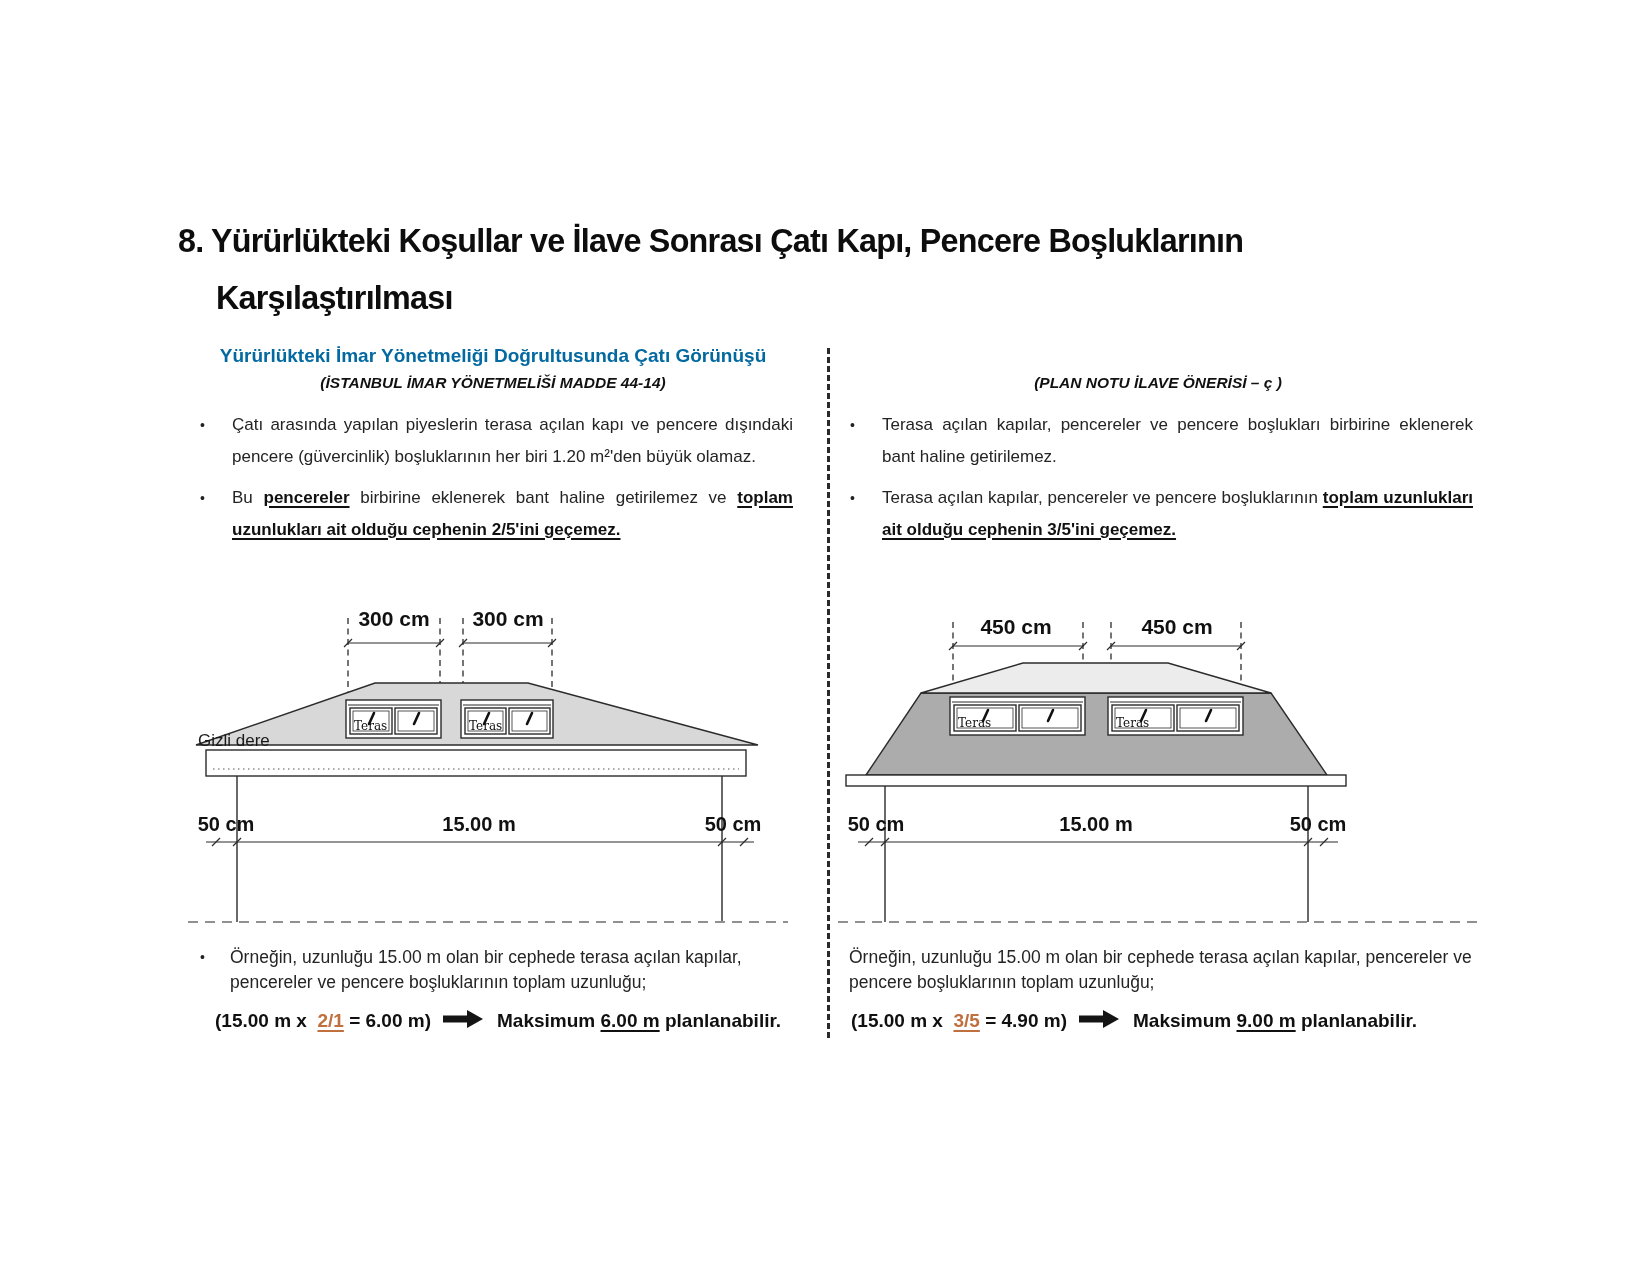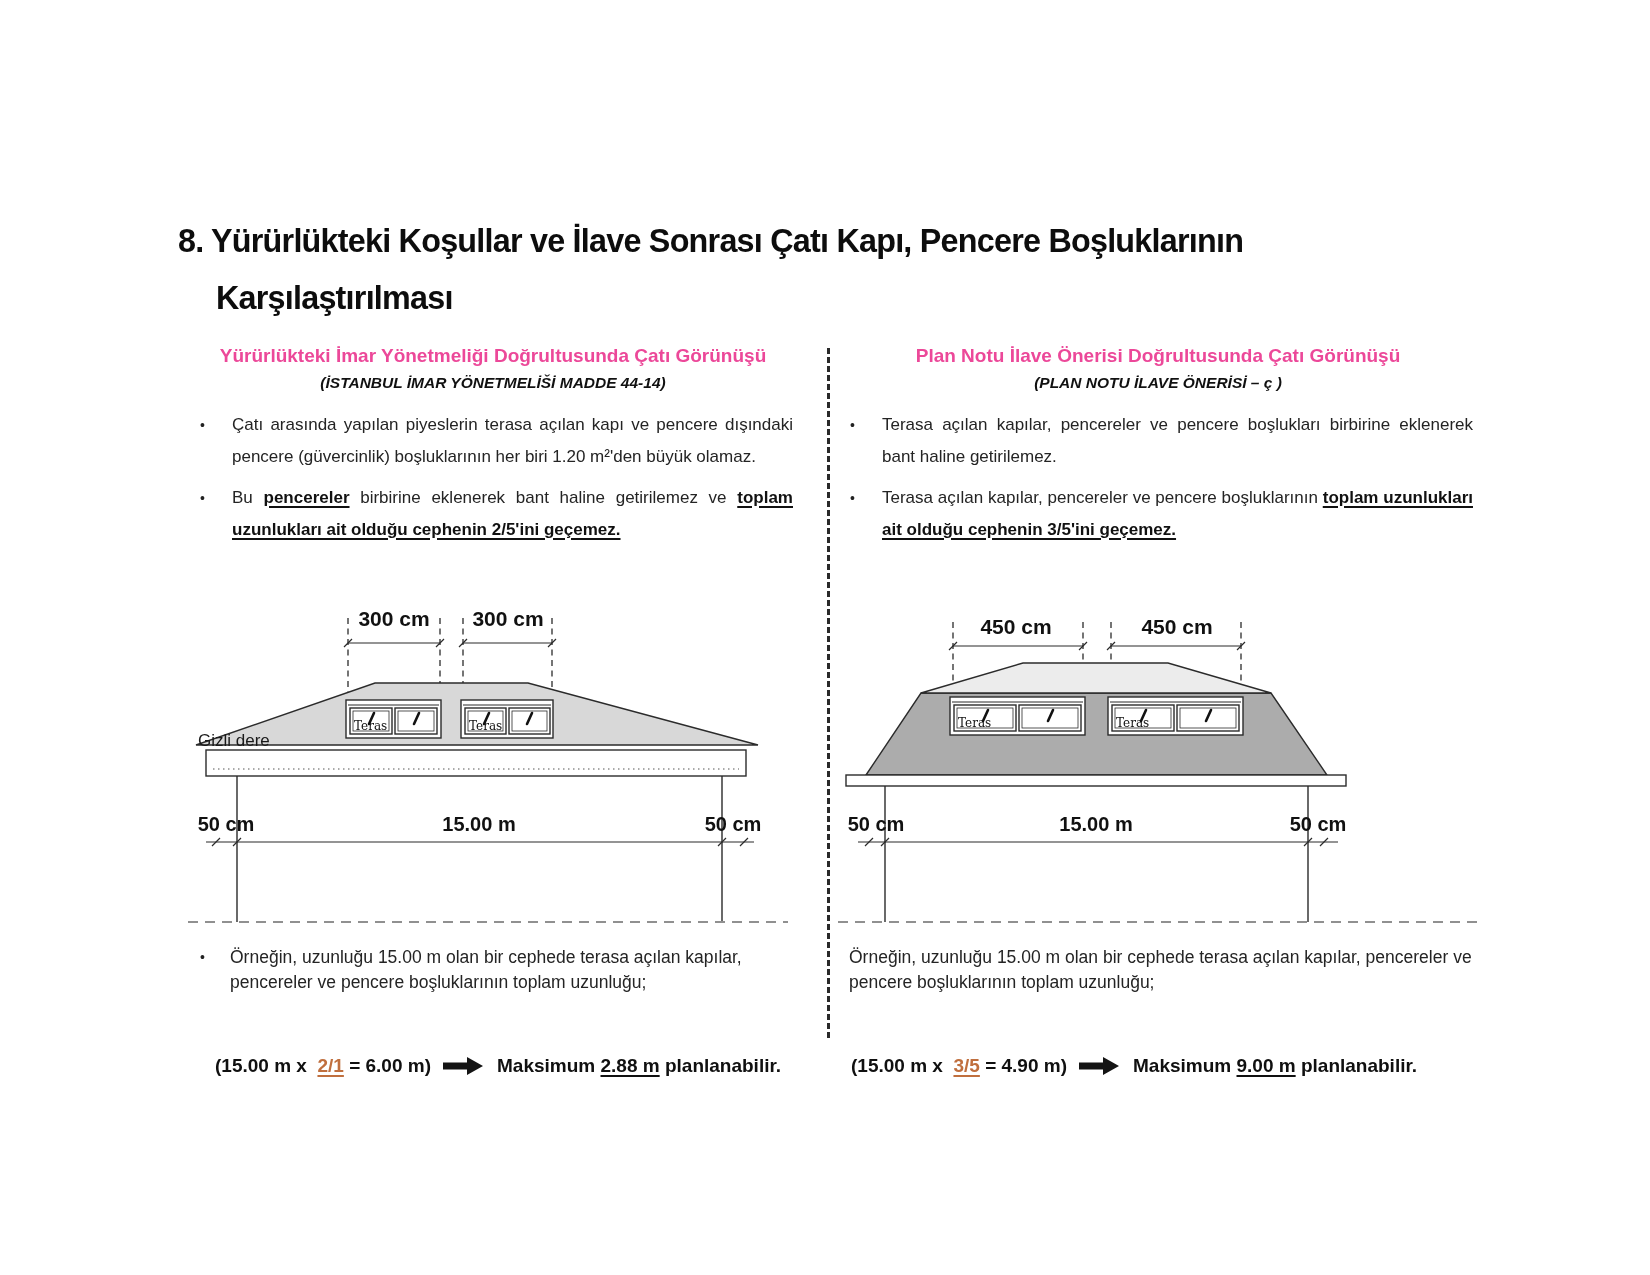--- a/index.html
+++ b/index.html
@@ -9,34 +9,34 @@
   .title{position:absolute;left:178px;top:212px;font-size:34px;font-weight:700;color:#0d0d0d;
          letter-spacing:-0.8px;line-height:57px;transform:scaleX(0.95);transform-origin:left top;}
   .title .l2{margin-left:40px;}
   
   .divider{position:absolute;left:827px;top:348px;height:690px;width:0;border-left:3px dashed #2a2a2a;}
   
   .col{position:absolute;top:345px;height:720px;}
   .col-left{left:193px;width:600px;}
   .col-right{left:843px;width:630px;}
   .col-heading{position:absolute;top:0;left:0;right:0;text-align:center;font-weight:700;
-               font-size:19px;color:#ec4899;}
+               font-size:19px;color:#0369a1;}
   .col-subheading{position:absolute;top:29px;left:0;right:0;text-align:center;font-weight:700;
                   font-style:italic;font-size:15.5px;color:#111;}
   .bullets{position:absolute;top:64px;left:0;right:0;}
   .bullet-row{display:flex;margin-bottom:9px;}
   .dot{width:32px;padding-left:7px;font-size:14px;line-height:32px;color:#222;}
   .btext{flex:1;text-align:justify;font-size:17px;line-height:32px;color:#242424;}
   .hl{font-weight:700;text-decoration:underline;text-decoration-thickness:2px;text-underline-offset:3px;color:#111;}
   .diag{position:absolute;top:243px;left:-5px;}
   .example{position:absolute;top:600px;left:0;right:0;display:flex;}
   .example .etext{flex:1;font-size:17.5px;line-height:24.5px;color:#242424;}
   .example .dot{line-height:24.5px;width:30px;}
   .example.no-dot{padding-left:6px;}
-  .formula{position:absolute;top:710px;display:flex;align-items:center;font-size:19px;font-weight:700;
+  .formula{position:absolute;top:665px;display:flex;align-items:flex-start;font-size:19px;font-weight:700;
            color:#101010;white-space:pre;}
   .formula .frac{color:#C06F3E;text-decoration:underline;text-decoration-thickness:2px;text-underline-offset:3px;}
   .formula .maxv{text-decoration:underline;text-decoration-thickness:2px;text-underline-offset:3px;}
   .arrow{margin:0 12px;flex:none;display:block;}
   
   .signature{position:absolute;left:1312px;top:1128px;font-family:"DejaVu Serif",serif;font-style:italic;
              font-size:42px;color:#cbcbcb;transform:rotate(-3deg);letter-spacing:2px;}
   
   .ln{stroke:#2b2b2b;stroke-width:1.2;fill:none;}
   .ln2{stroke:#2b2b2b;stroke-width:1.4;}
@@ -125,26 +125,25 @@
     <div class="example">
       <span class="dot">•</span>
       <div class="etext">Örneğin, uzunluğu 15.00 m olan bir cephede terasa açılan kapılar, pencereler ve pencere boşluklarının toplam uzunluğu;</div>
     </div>
 
     <div class="formula" style="left:22px;">
       <span>(15.00 m x  </span><span class="frac">2/1</span><span> = 6.00 m)</span>
       <svg class="arrow" width="42" height="18" viewBox="0 0 42 18">
         <path d="M0,5.5 h24 v-5.5 l16,9 l-16,9 v-5.5 h-24 z" fill="#141414"></path>
       </svg>
-      <span>Maksimum </span><span class="maxv">2.88 m</span><span> planlanabilir.</span>
+      <span>Maksimum </span><span class="maxv">6.00 m</span><span> planlanabilir.</span>
     </div>
   </div>
 
   <div class="col col-right">
-    <div class="col-heading">Plan Notu İlave Önerisi Doğrultusunda Çatı Görünüşü</div>
     <div class="col-subheading">(PLAN NOTU İLAVE ÖNERİSİ – ç )</div>
 
     <div class="bullets">
       <div class="bullet-row">
         <span class="dot">•</span>
         <div class="btext">Terasa açılan kapılar, pencereler ve pencere boşlukları birbirine eklenerek bant haline getirilemez.</div>
       </div>
       <div class="bullet-row">
         <span class="dot">•</span>
         <div class="btext"><span>Terasa açılan kapılar, pencereler ve pencere boşluklarının </span><span class="hl">toplam uzunlukları ait olduğu cephenin 3/5'ini geçemez.</span></div>

